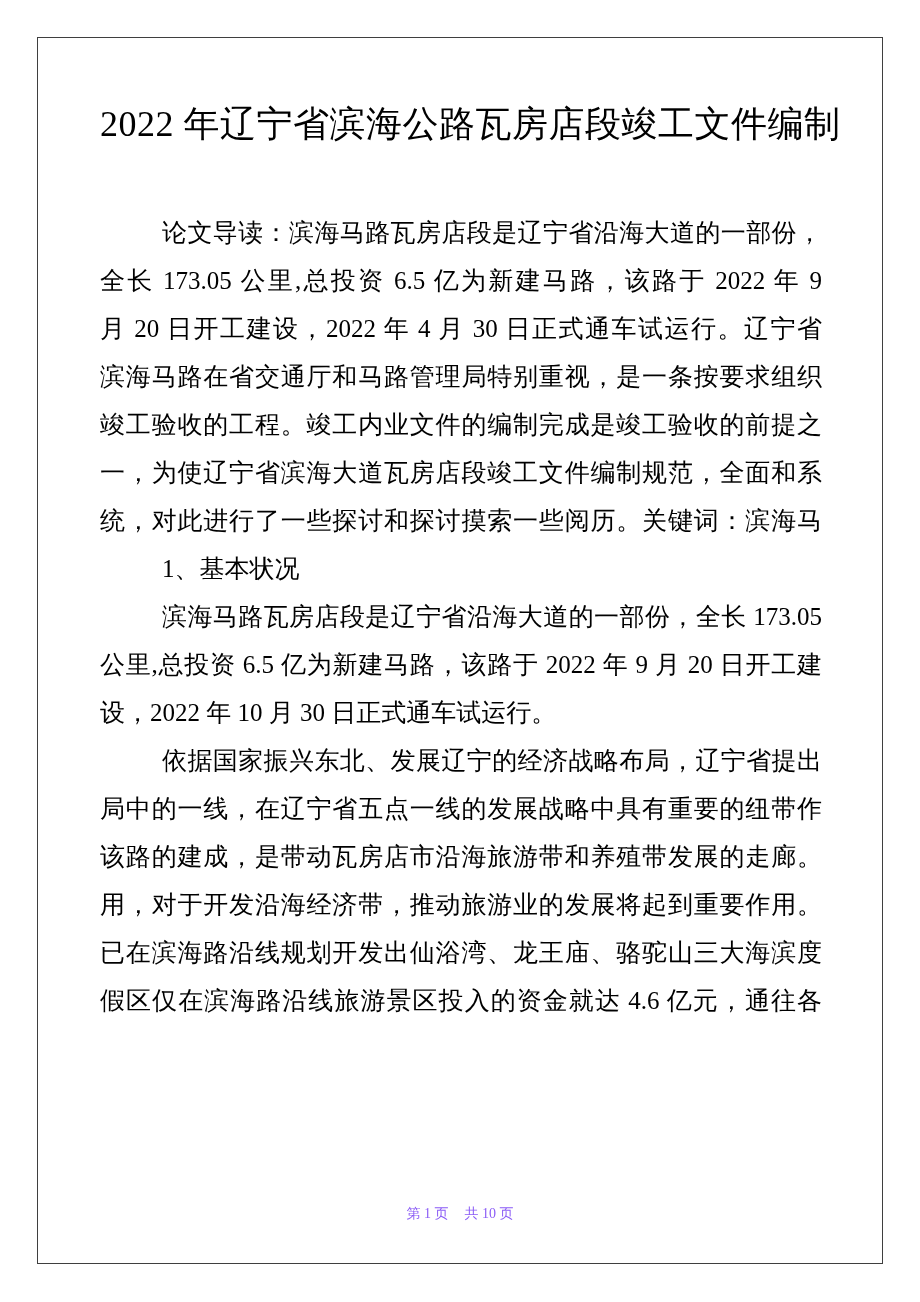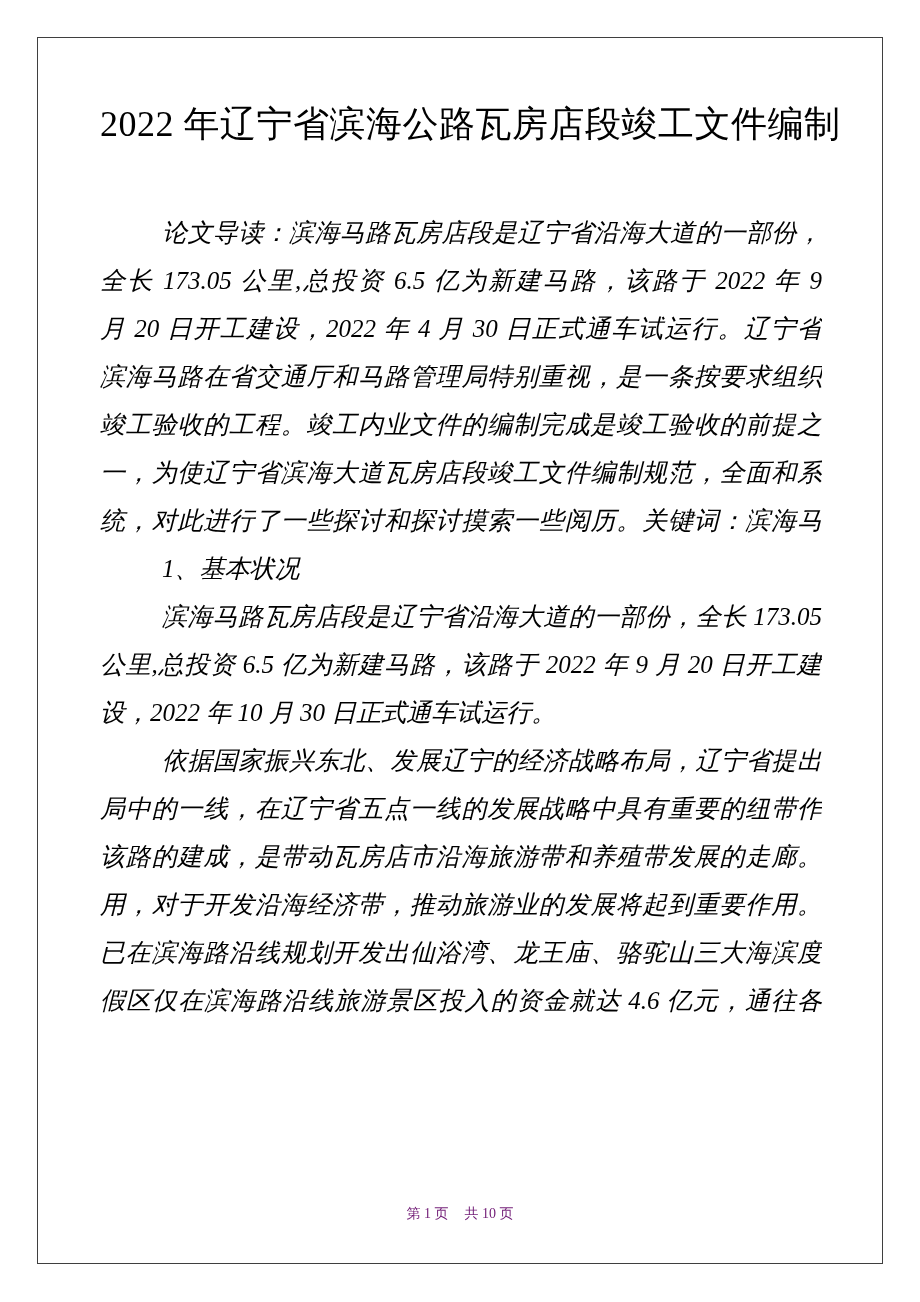--- a/index.html
+++ b/index.html
@@ -42,38 +42,37 @@
     width: 722px;
     font-size: 25px;
   }
   .line {
     height: 48px;
     line-height: 48px;
     text-align: justify;
     text-align-last: justify;
     white-space: nowrap;
     overflow: hidden;
-    font-style: italic;
   }
   .line.pl {
     text-align: left;
     text-align-last: left;
   }
   .line.ind {
     text-indent: 62px;
   }
   .page-footer {
     position: absolute;
     left: 0;
     bottom: 40px;
     width: 100%;
     text-align: center;
     font-size: 14px;
     line-height: 18px;
-    color: #701a75;
+    color: #8b5cf6;
   }
   .page-footer .pg-gap {
     display: inline-block;
     width: 16px;
   }
 </style>
 </head>
 <body>
 
 <div class="page">

